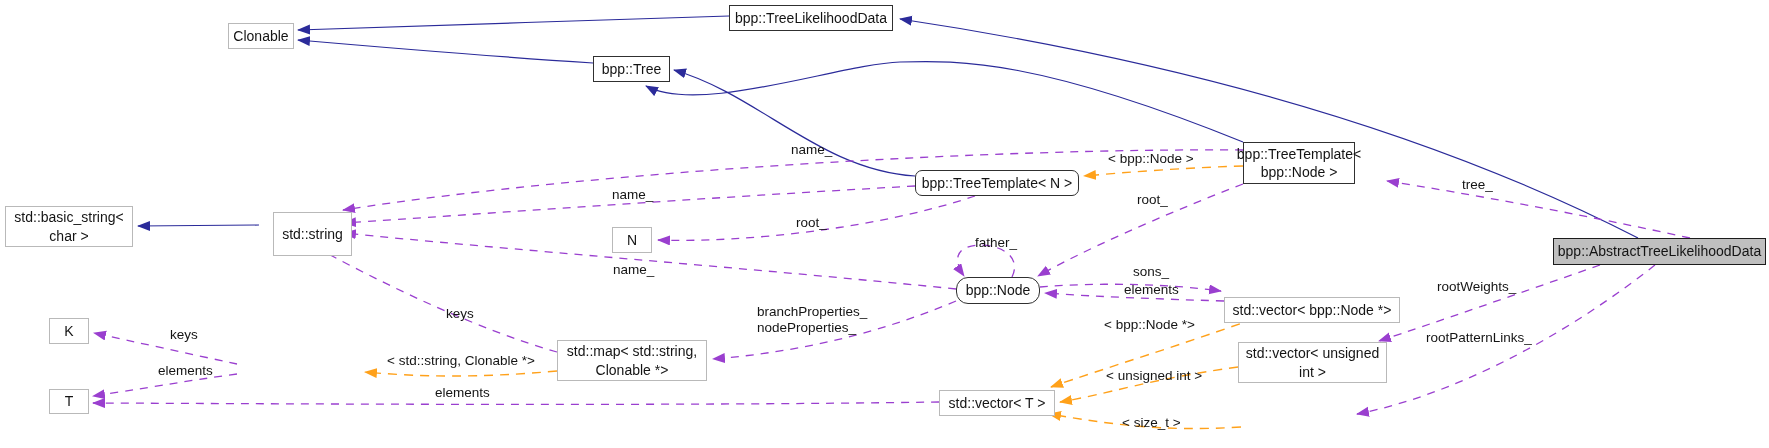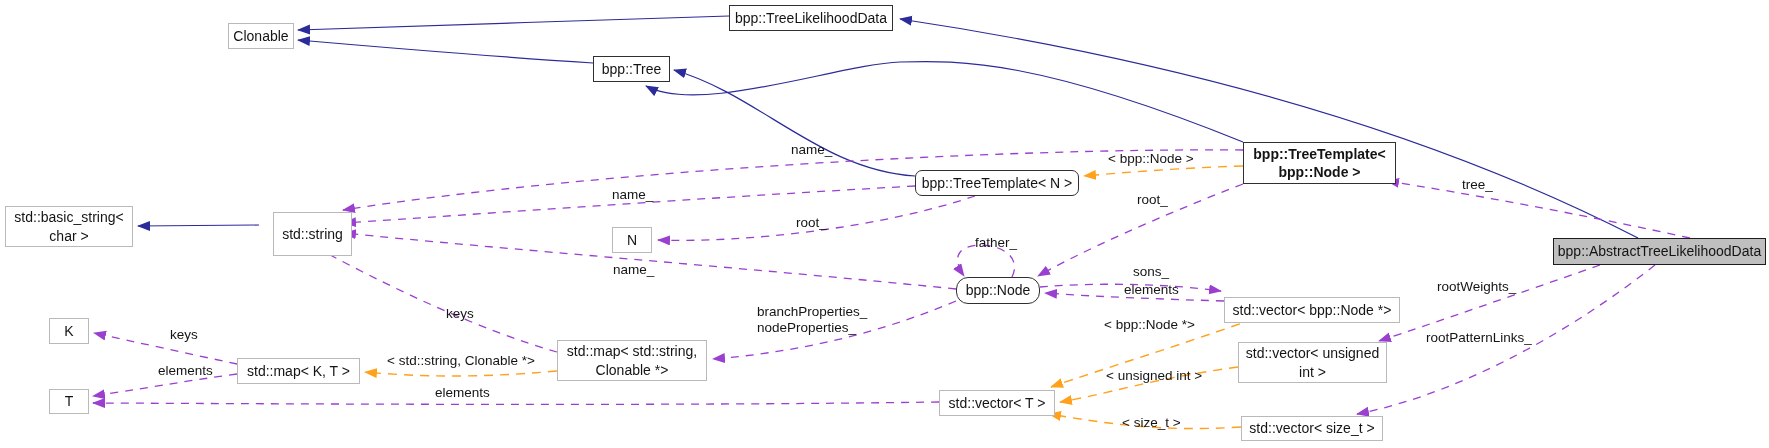--- a/index.html
+++ b/index.html
@@ -89,32 +89,30 @@
     <span class="edge-label" style="left: 158px; top: 363px;">elements</span>
     <span class="edge-label" style="left: 435px; top: 385px;">elements</span>
     <span class="edge-label" style="left: 1108px; top: 151px;">&lt; bpp::Node &gt;</span>
     <span class="edge-label" style="left: 387px; top: 353px;">&lt; std::string, Clonable *&gt;</span>
     <span class="edge-label" style="left: 1104px; top: 317px;">&lt; bpp::Node *&gt;</span>
     <span class="edge-label" style="left: 1106px; top: 368px;">&lt; unsigned int &gt;</span>
     <span class="edge-label" style="left: 1122px; top: 415px;">&lt; size_t &gt;</span>
     <div class="node external" style="left: 228px; top: 23px; width: 66px; height: 26px; text-align: center;">Clonable</div>
     <div class="node class" style="left: 729px; top: 5px; width: 164px; height: 26px;">bpp::TreeLikelihoodData</div>
     <div class="node class" style="left: 593px; top: 56px; width: 77px; height: 26px;">bpp::Tree</div>
-    <div class="node class" style="left: 1243px; top: 142px; width: 153px; height: 42px; font-weight: bold;">bpp::TreeTemplate&lt;
+    <div class="node class" style="left: 1243px; top: 142px; width: 112px; height: 42px;">bpp::TreeTemplate&lt;
 bpp::Node &gt;</div>
     <div class="node class" style="left: 915px; top: 170px; width: 164px; height: 26px; border-radius: 7px;">bpp::TreeTemplate&lt; N &gt;</div>
     <div class="node external" style="left: 5px; top: 206px; width: 128px; height: 41px;">std::basic_string&lt;
 char &gt;</div>
     <div class="node external" style="left: 273px; top: 212px; width: 79px; height: 44px;">std::string</div>
     <div class="node external" style="left: 612px; top: 227px; width: 40px; height: 26px;">N</div>
     <div class="node class" style="left: 956px; top: 277px; width: 84px; height: 27px; border-radius: 12px;">bpp::Node</div>
     <div class="node external" style="left: 1224px; top: 297px; width: 176px; height: 26px;">std::vector&lt; bpp::Node *&gt;</div>
     <div class="node external" style="left: 49px; top: 318px; width: 40px; height: 26px;">K</div>
     <div class="node external" style="left: 49px; top: 389px; width: 40px; height: 25px;">T</div>
-    <div class="node external" style="left: 237px; top: 358px; width: 123px; height: 26px;">std::map&lt; K, T &gt;</div>
     <div class="node external" style="left: 557px; top: 340px; width: 150px; height: 41px;">std::map&lt; std::string,
 Clonable *&gt;</div>
     <div class="node external" style="left: 1238px; top: 342px; width: 149px; height: 41px;">std::vector&lt; unsigned
 int &gt;</div>
     <div class="node external" style="left: 939px; top: 390px; width: 116px; height: 26px;">std::vector&lt; T &gt;</div>
-    <div class="node external" style="left: 1241px; top: 416px; width: 142px; height: 25px;">std::vector&lt; size_t &gt;</div>
     <div class="node current" style="left: 1553px; top: 238px; width: 213px; height: 27px;">bpp::AbstractTreeLikelihoodData</div>
   </div>
 
 </body></html>

